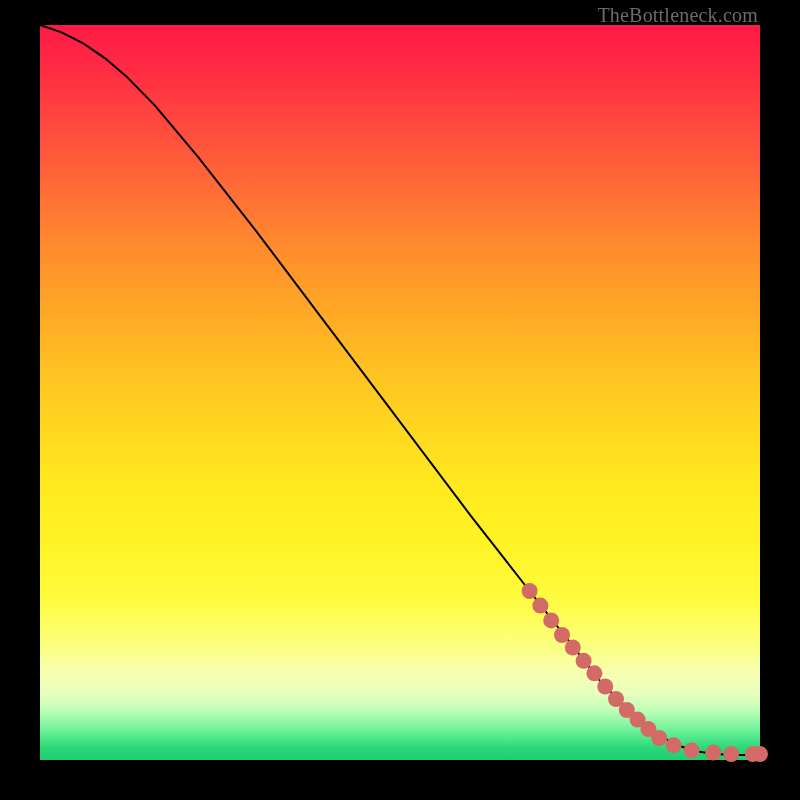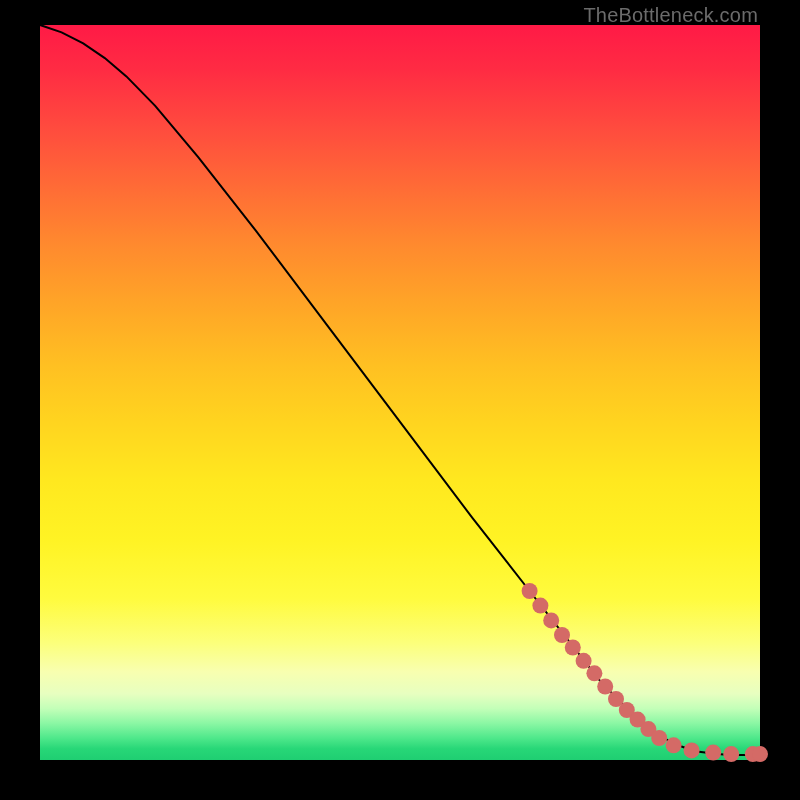--- a/index.html
+++ b/index.html
@@ -51,20 +51,21 @@
   }
   .attribution {
     position: absolute;
     top: 4px;
     right: 42px;
     color: #6b6b6b;
     font-size: 20px;
     font-weight: 500;
     letter-spacing: 0.2px;
     white-space: nowrap;
+    font-family: Liberation Serif, serif;
   }
   svg.curve {
     position: absolute;
     left: 0;
     top: 0;
     width: 720px;
     height: 735px;
     overflow: visible;
   }
 </style>

